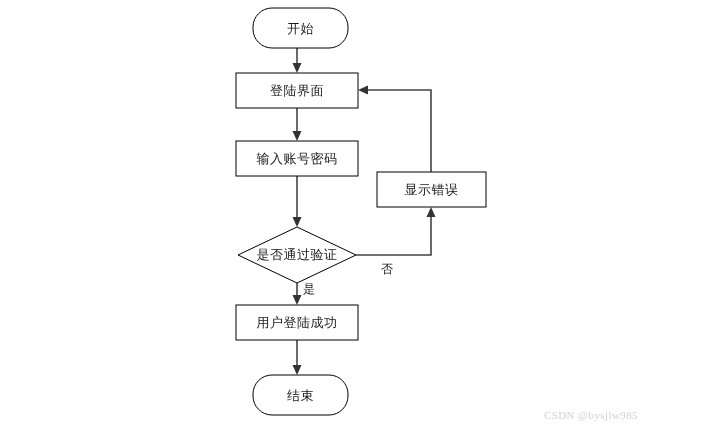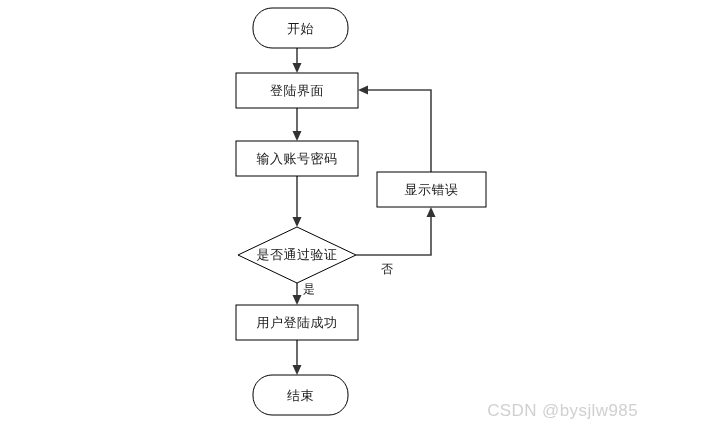--- a/index.html
+++ b/index.html
@@ -52,22 +52,22 @@
     font-family: "DejaVu Sans", "Liberation Sans", sans-serif;
     font-size: 12px;
     fill: #1a1a1a;
     text-anchor: middle;
     dominant-baseline: middle;
   }
   .watermark {
     position: absolute;
     right: 10px;
     bottom: 7px;
-    font-family: Liberation Sans, sans-serif;
-    font-size: 17px;
+    font-family: Liberation Serif, serif;
+    font-size: 11px;
     color: #d0d0d0;
     letter-spacing: 0.4px;
     white-space: nowrap;
     user-select: none;
   }
 </style>
 </head>
 <body>
 
 <div id="canvas">

